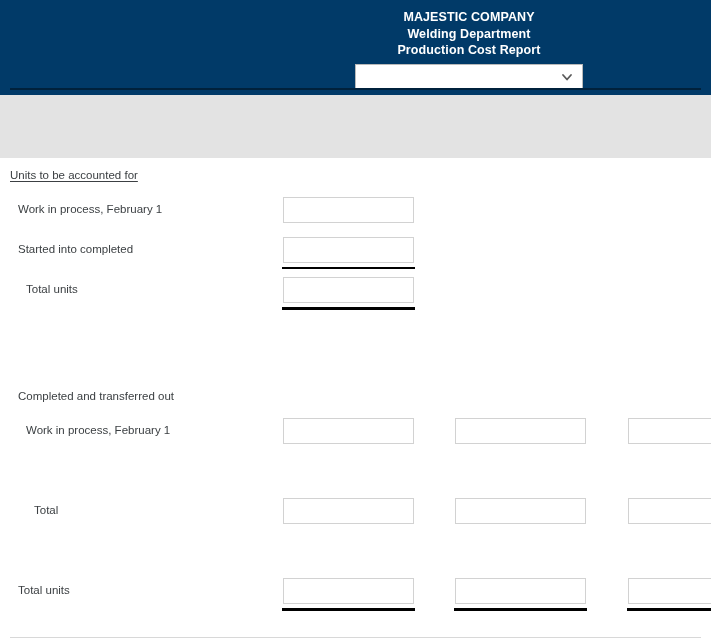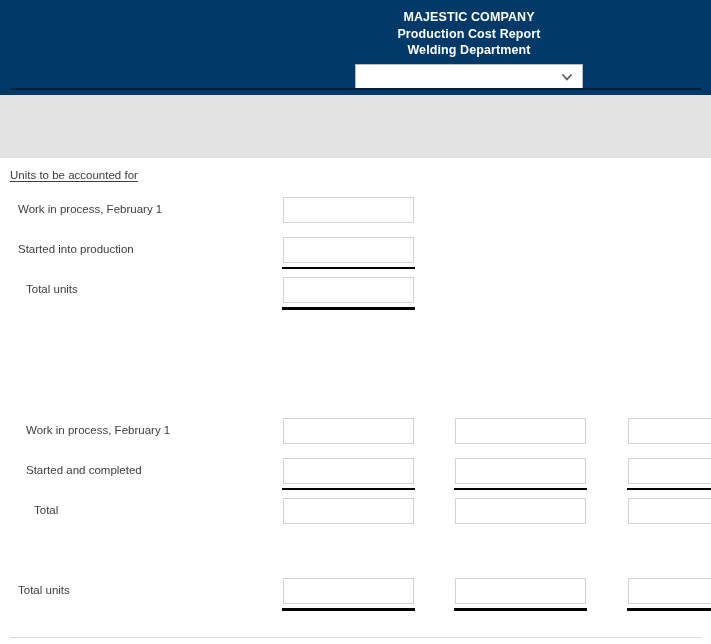--- a/index.html
+++ b/index.html
@@ -158,22 +158,22 @@
   }
 </style>
 </head>
 <body>
 
 <div id="app">
 
   <div class="banner">
     <div class="banner-inner">
       <div class="banner-line">MAJESTIC COMPANY</div>
+      <div class="banner-line">Welding Department</div>
       <div class="banner-line">Production Cost Report</div>
-      <div class="banner-line">Welding Department</div>
     </div>
 
     <div class="dropdown">
       <span></span>
       <svg class="dropdown-arrow" viewBox="0 0 12 12">
         <path d="M2 4 L6 8.5 L10 4" fill="none" stroke="#5a5a5a" stroke-width="1.8" stroke-linecap="round" stroke-linejoin="round"></path>
       </svg>
     </div>
 
     <div class="banner-rule"></div>
@@ -195,39 +195,36 @@
 
   <div class="body-area" id="body-area">
       <div class="row" style="top: 0px;">
         <div class="row-label indent-0 section">Units to be accounted for</div>
       </div>
       <div class="row" style="top: 34px;">
         <div class="row-label indent-1">Work in process, February 1</div>
         <div class="cell col-phys"><input type="text" class="cell-input" placeholder="" style=""></div>
       </div>
       <div class="row" style="top: 74px;">
-        <div class="row-label indent-1">Started into production</div>
+        <div class="row-label indent-1">Started into completed</div>
         <div class="cell col-phys"><input type="text" class="cell-input" placeholder="" style=""><div class="urule single"></div></div>
       </div>
       <div class="row" style="top: 114px;">
         <div class="row-label indent-2">Total units</div>
         <div class="cell col-phys"><input type="text" class="cell-input" placeholder="" style=""><div class="urule total"></div></div>
+      </div>
+      <div class="row" style="top: 221px;">
+        <div class="row-label indent-1">Completed and transferred out</div>
       </div>
       <div class="row" style="top: 255px;">
         <div class="row-label indent-2">Work in process, February 1</div>
         <div class="cell col-phys"><input type="text" class="cell-input" placeholder="" style=""></div>
         <div class="cell col-mat"><input type="text" class="cell-input" placeholder="" style=""></div>
         <div class="cell col-conv"><input type="text" class="cell-input" placeholder="" style=""></div>
       </div>
-      <div class="row" style="top: 295px;">
-        <div class="row-label indent-2">Started and completed</div>
-        <div class="cell col-phys"><input type="text" class="cell-input" placeholder="" style=""><div class="urule single"></div></div>
-        <div class="cell col-mat"><input type="text" class="cell-input" placeholder="" style=""><div class="urule single"></div></div>
-        <div class="cell col-conv"><input type="text" class="cell-input" placeholder="" style=""><div class="urule single"></div></div>
-      </div>
       <div class="row" style="top: 335px; text-decoration: underline;">
         <div class="row-label indent-3">Total</div>
         <div class="cell col-phys"><input type="text" class="cell-input" placeholder="" style=""></div>
         <div class="cell col-mat"><input type="text" class="cell-input" placeholder="" style=""></div>
         <div class="cell col-conv"><input type="text" class="cell-input" placeholder="" style=""></div>
       </div>
       <div class="row" style="top: 415px;">
         <div class="row-label indent-1">Total units</div>
         <div class="cell col-phys"><input type="text" class="cell-input" placeholder="" style=""><div class="urule total"></div></div>
         <div class="cell col-mat"><input type="text" class="cell-input" placeholder="" style=""><div class="urule total"></div></div>

